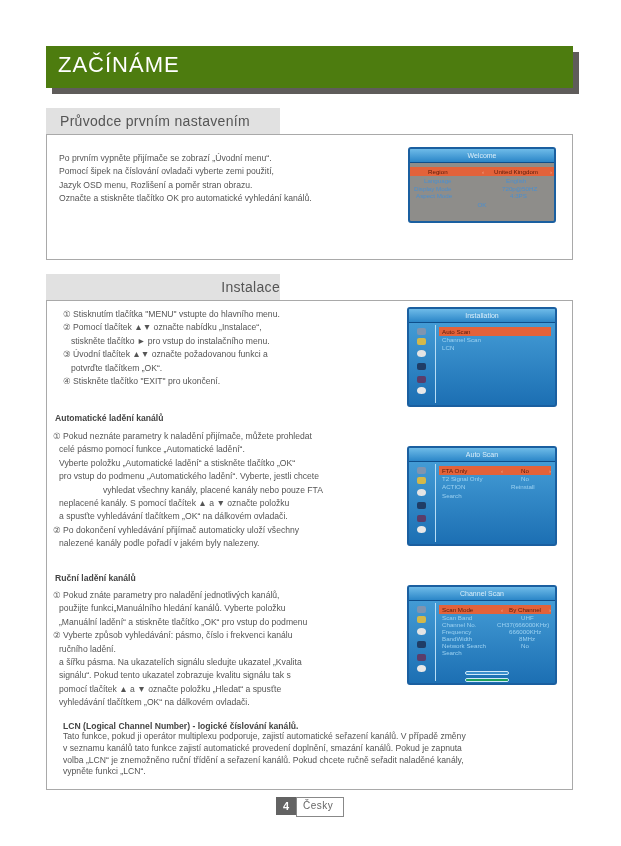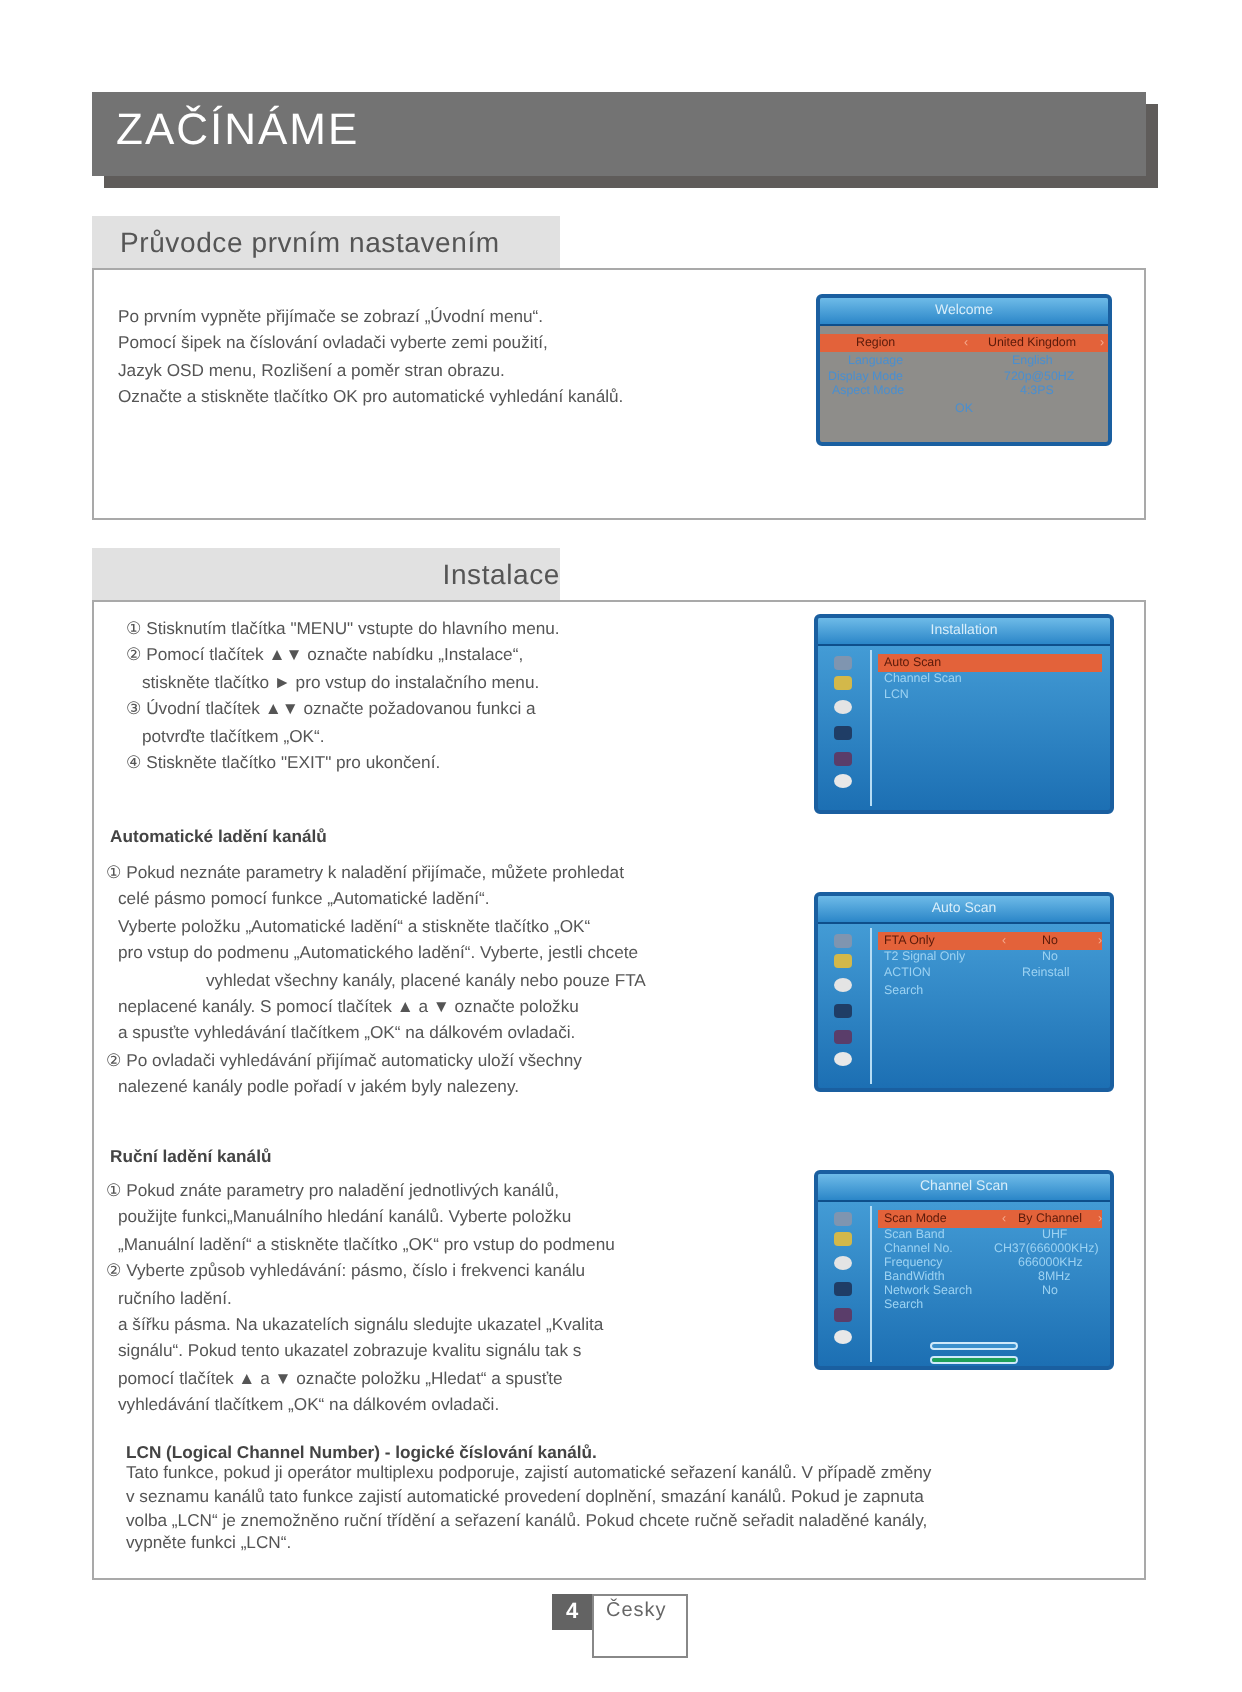--- a/index.html
+++ b/index.html
@@ -1,20 +1,20 @@
 <!DOCTYPE html>
 <html><head>
 <meta charset="utf-8">
 <style>
   * { box-sizing: border-box; margin: 0; padding: 0; }
   body { width: 621px; height: 846px; background: #ffffff; font-family: "Liberation Sans", sans-serif; color: #333; position: relative; overflow: hidden; }
 
   .chapter { position: absolute; left: 46px; top: 46px; width: 527px; height: 42px; }
   .chapter .shadow { position: absolute; left: 6px; top: 6px; right: -6px; bottom: -6px; background: #5f5c5a; }
-  .chapter .bar { position: absolute; left: 0; top: 0; right: 0; bottom: 0; background: #737373; color: #fff; font-size: 22px; letter-spacing: 1px; padding: 6px 0 12px 12px; }
+  .chapter .bar { position: absolute; left: 0; top: 0; right: 0; bottom: 0; background: #4d7c0f; color: #fff; font-size: 22px; letter-spacing: 1px; padding: 6px 0 12px 12px; }
 
   .tab { position: absolute; left: 46px; width: 234px; height: 26px; background: #e1e1e1; font-size: 14px; color: #555; padding: 5px 0 0 14px; letter-spacing: 0.3px; }
   .box { position: absolute; left: 46px; width: 527px; border: 1px solid #a9a9a9; background: #fff; }
 
   .txt { position: absolute; font-size: 8.6px; line-height: 13.4px; color: #555; white-space: nowrap; }
   .bold { font-weight: bold; color: #444; }
 
   .osd { position: absolute; background: linear-gradient(#4aa3db, #1c6fb3); border: 2px solid #1a5fa0; border-radius: 3px; overflow: hidden; }
   .osd .title { height: 14px; background: linear-gradient(#6ebbe8, #2b86c8); color: #d9eefa; font-size: 7px; text-align: center; line-height: 14px; border-bottom: 1px solid #0e4f8b; }
   .osd .row { font-size: 6.2px; height: 9px; line-height: 9px; color: #9cd2f2; position: relative; white-space: nowrap; }
@@ -27,21 +27,21 @@
   .welcome .row { color: #4a8fd0; }
 
   .side { position: absolute; left: 0; top: 14px; bottom: 0; width: 26px; }
   .side .ic { position: absolute; left: 8px; width: 9px; height: 7px; border-radius: 2px; }
   .sep { position: absolute; left: 26px; top: 16px; bottom: 2px; width: 1px; background: #b6ddf5; }
   .list { position: absolute; left: 30px; right: 4px; top: 18px; }
 
   .progress { position: absolute; height: 4px; border-radius: 3px; }
 
   .page-num { position: absolute; left: 276px; top: 797px; width: 20px; height: 18px; background: #636363; color: #fff; font-size: 11px; font-weight: bold; text-align: center; line-height: 18px; }
-  .page-lang { position: absolute; left: 296px; top: 797px; width: 48px; height: 32px; border: 1px solid #888; font-size: 10px; color: #666; line-height: 16px; padding-left: 6px; letter-spacing: 0.5px; }
+  .page-lang { position: absolute; left: 296px; top: 797px; width: 48px; height: 20px; border: 1px solid #888; font-size: 10px; color: #666; line-height: 16px; padding-left: 6px; letter-spacing: 0.5px; }
 </style>
 </head>
 <body>
 
 <div class="chapter">
   <div class="shadow"></div>
   <div class="bar">ZAČÍNÁME</div>
 </div>
 
 <div class="tab" style="top:108px;">Průvodce prvním nastavením</div>
@@ -115,21 +115,21 @@
 
   <div class="txt bold" style="left:8px;top:111px;">Automatické ladění kanálů</div>
   <div class="txt" style="left:6px;top:129px;">
     <div>① Pokud neznáte parametry k naladění přijímače, můžete prohledat</div>
     <div style="padding-left:6px;">    celé pásmo pomocí funkce „Automatické ladění“.</div>
     <div style="padding-left:6px;">    Vyberte položku „Automatické ladění“ a stiskněte tlačítko „OK“</div>
     <div style="padding-left:6px;">    pro vstup do podmenu „Automatického ladění“. Vyberte, jestli chcete</div>
     <div style="padding-left:6px;margin-left:44px;">    vyhledat všechny kanály, placené kanály nebo pouze FTA</div>
     <div style="padding-left:6px;">    neplacené kanály. S pomocí tlačítek ▲ a ▼ označte položku</div>
     <div style="padding-left:6px;">    a spusťte vyhledávání tlačítkem „OK“ na dálkovém ovladači.</div>
-    <div>② Po ovladači vyhledávání přijímač automaticky uloží všechny</div>
+    <div>② Po dokončení vyhledávání přijímač automaticky uloží všechny</div>
     <div style="padding-left:6px;">    nalezené kanály podle pořadí v jakém byly nalezeny.</div>
   </div>
 
   <div class="osd" style="left:360px;top:145px;width:150px;height:100px;">
     <div class="title">Auto Scan</div>
     <div class="side">
       <div class="ic" style="top:5px;background:#7f95b0;"></div>
       <div class="ic" style="top:15px;background:#d3b84a;"></div>
       <div class="ic" style="top:27px;background:#e4e4e4;border-radius:50%;"></div>
       <div class="ic" style="top:40px;background:#1f3d66;"></div>

